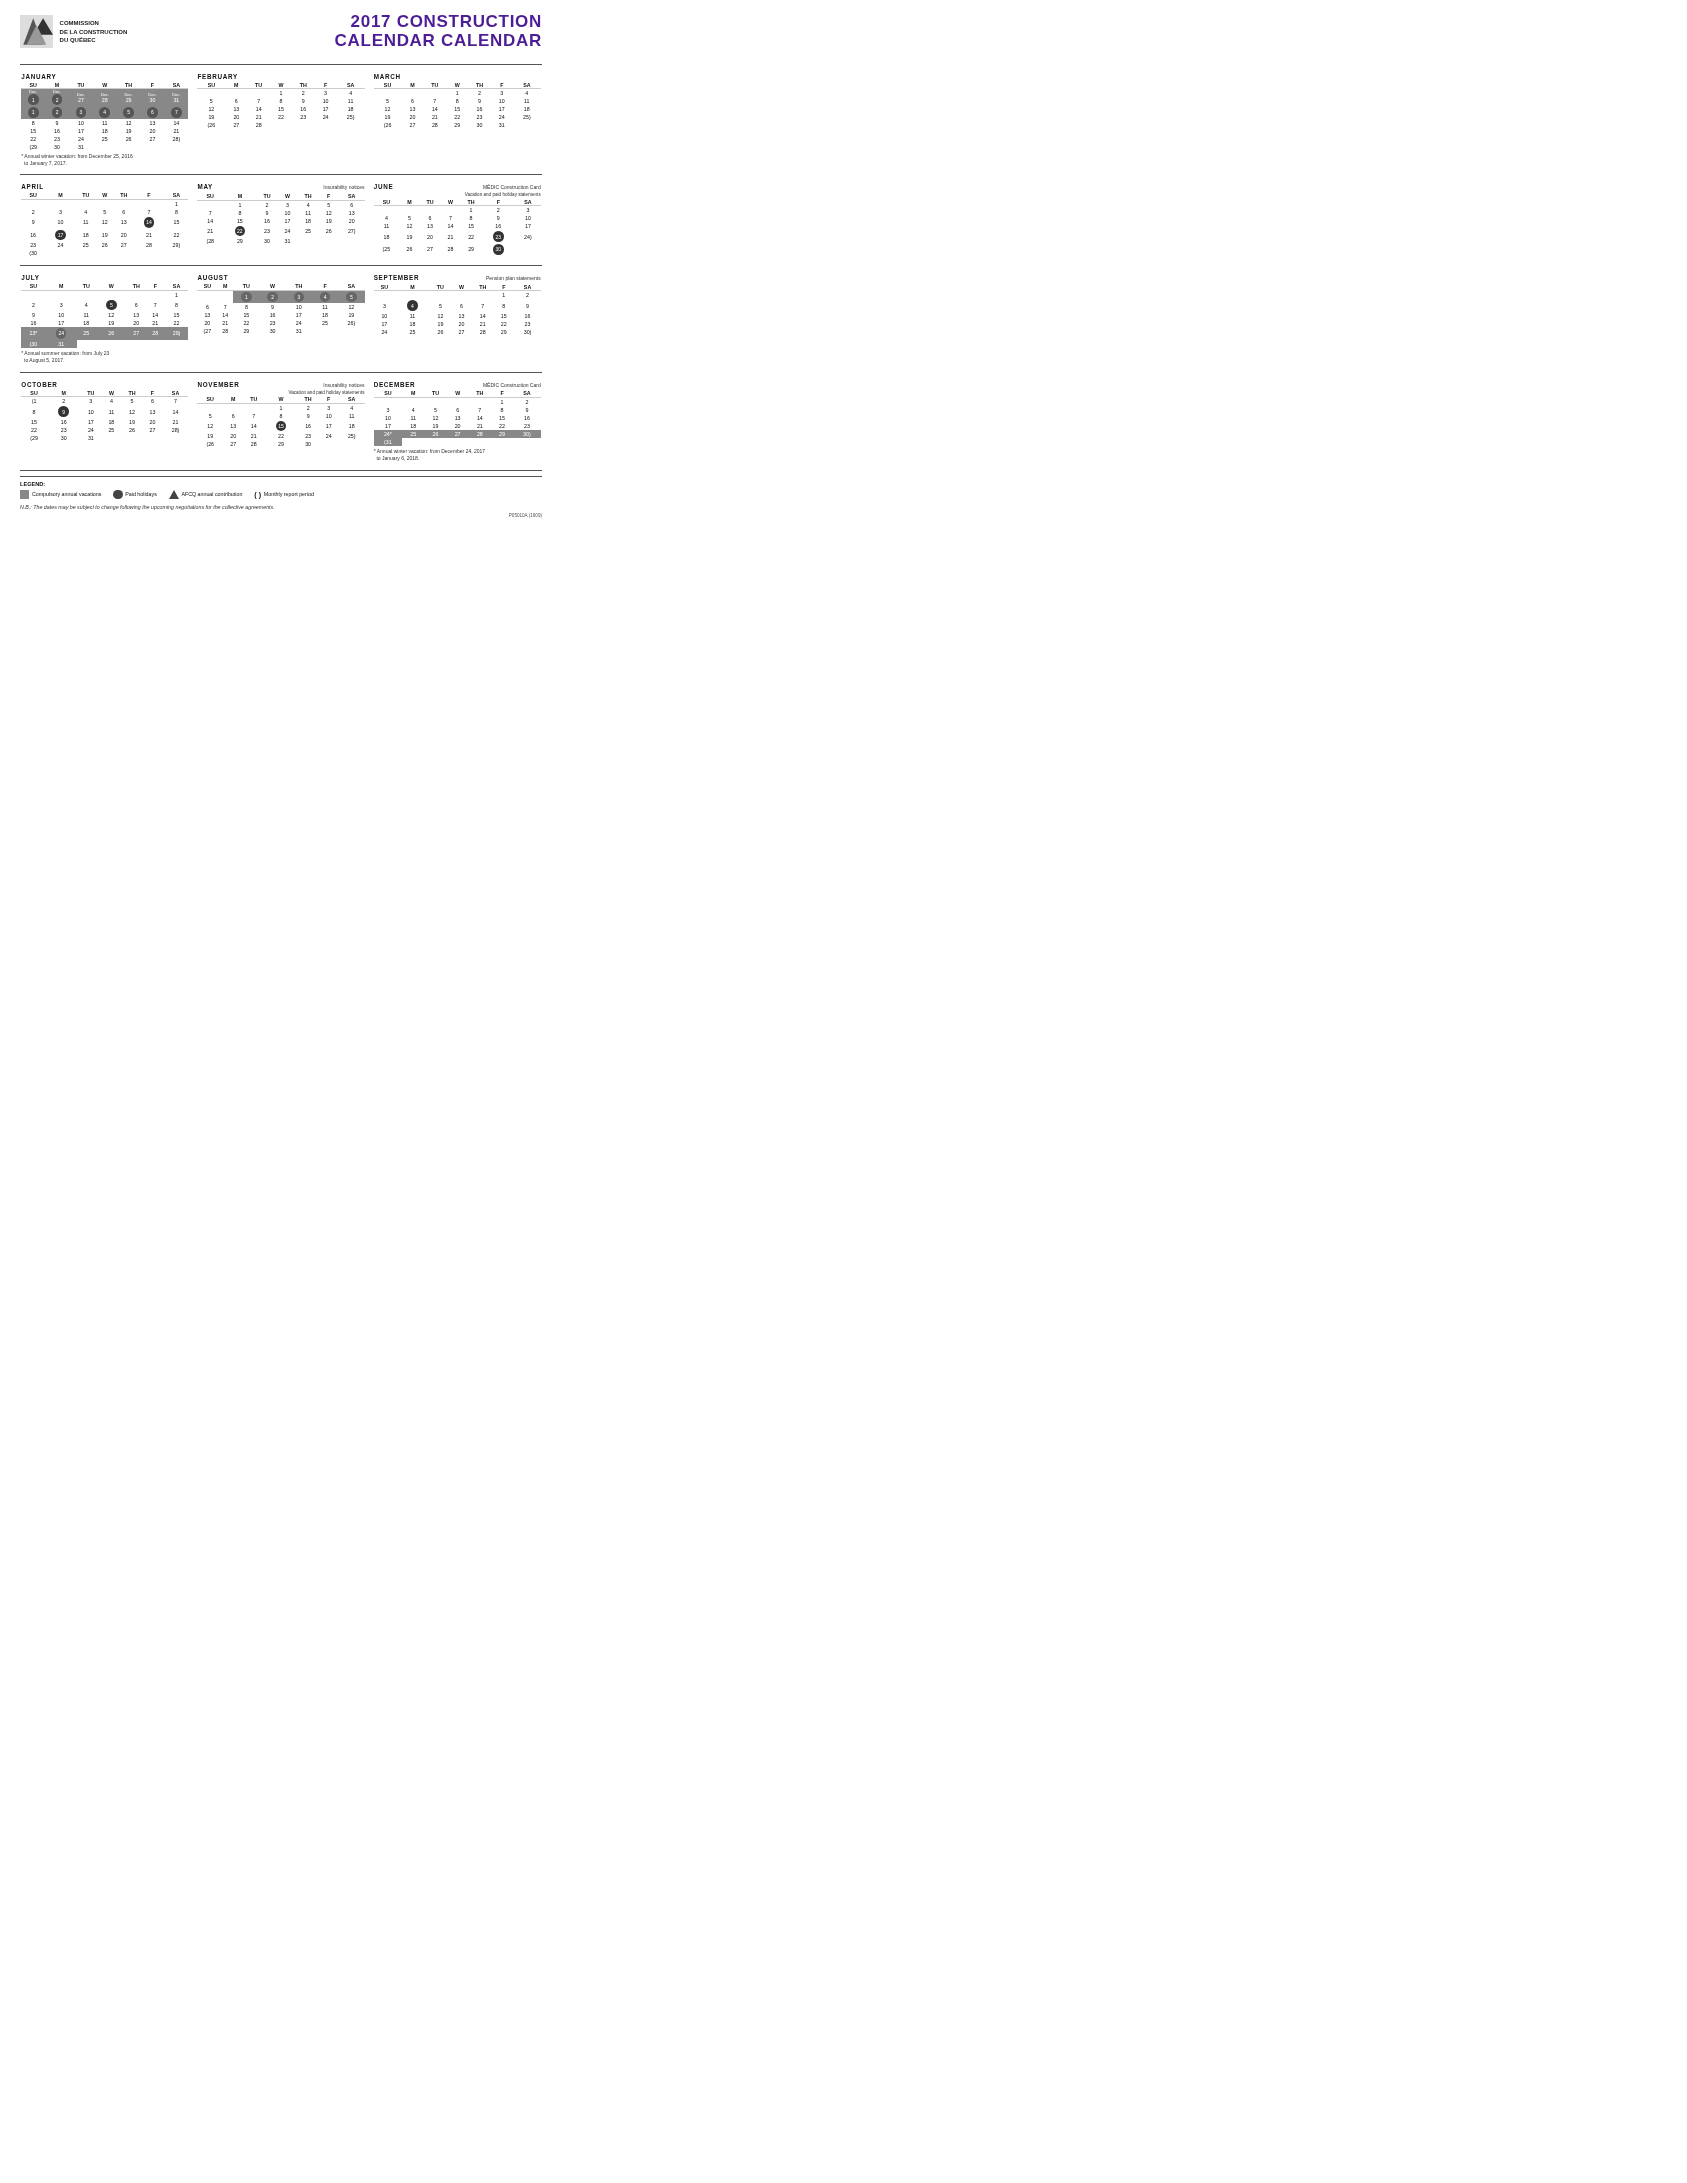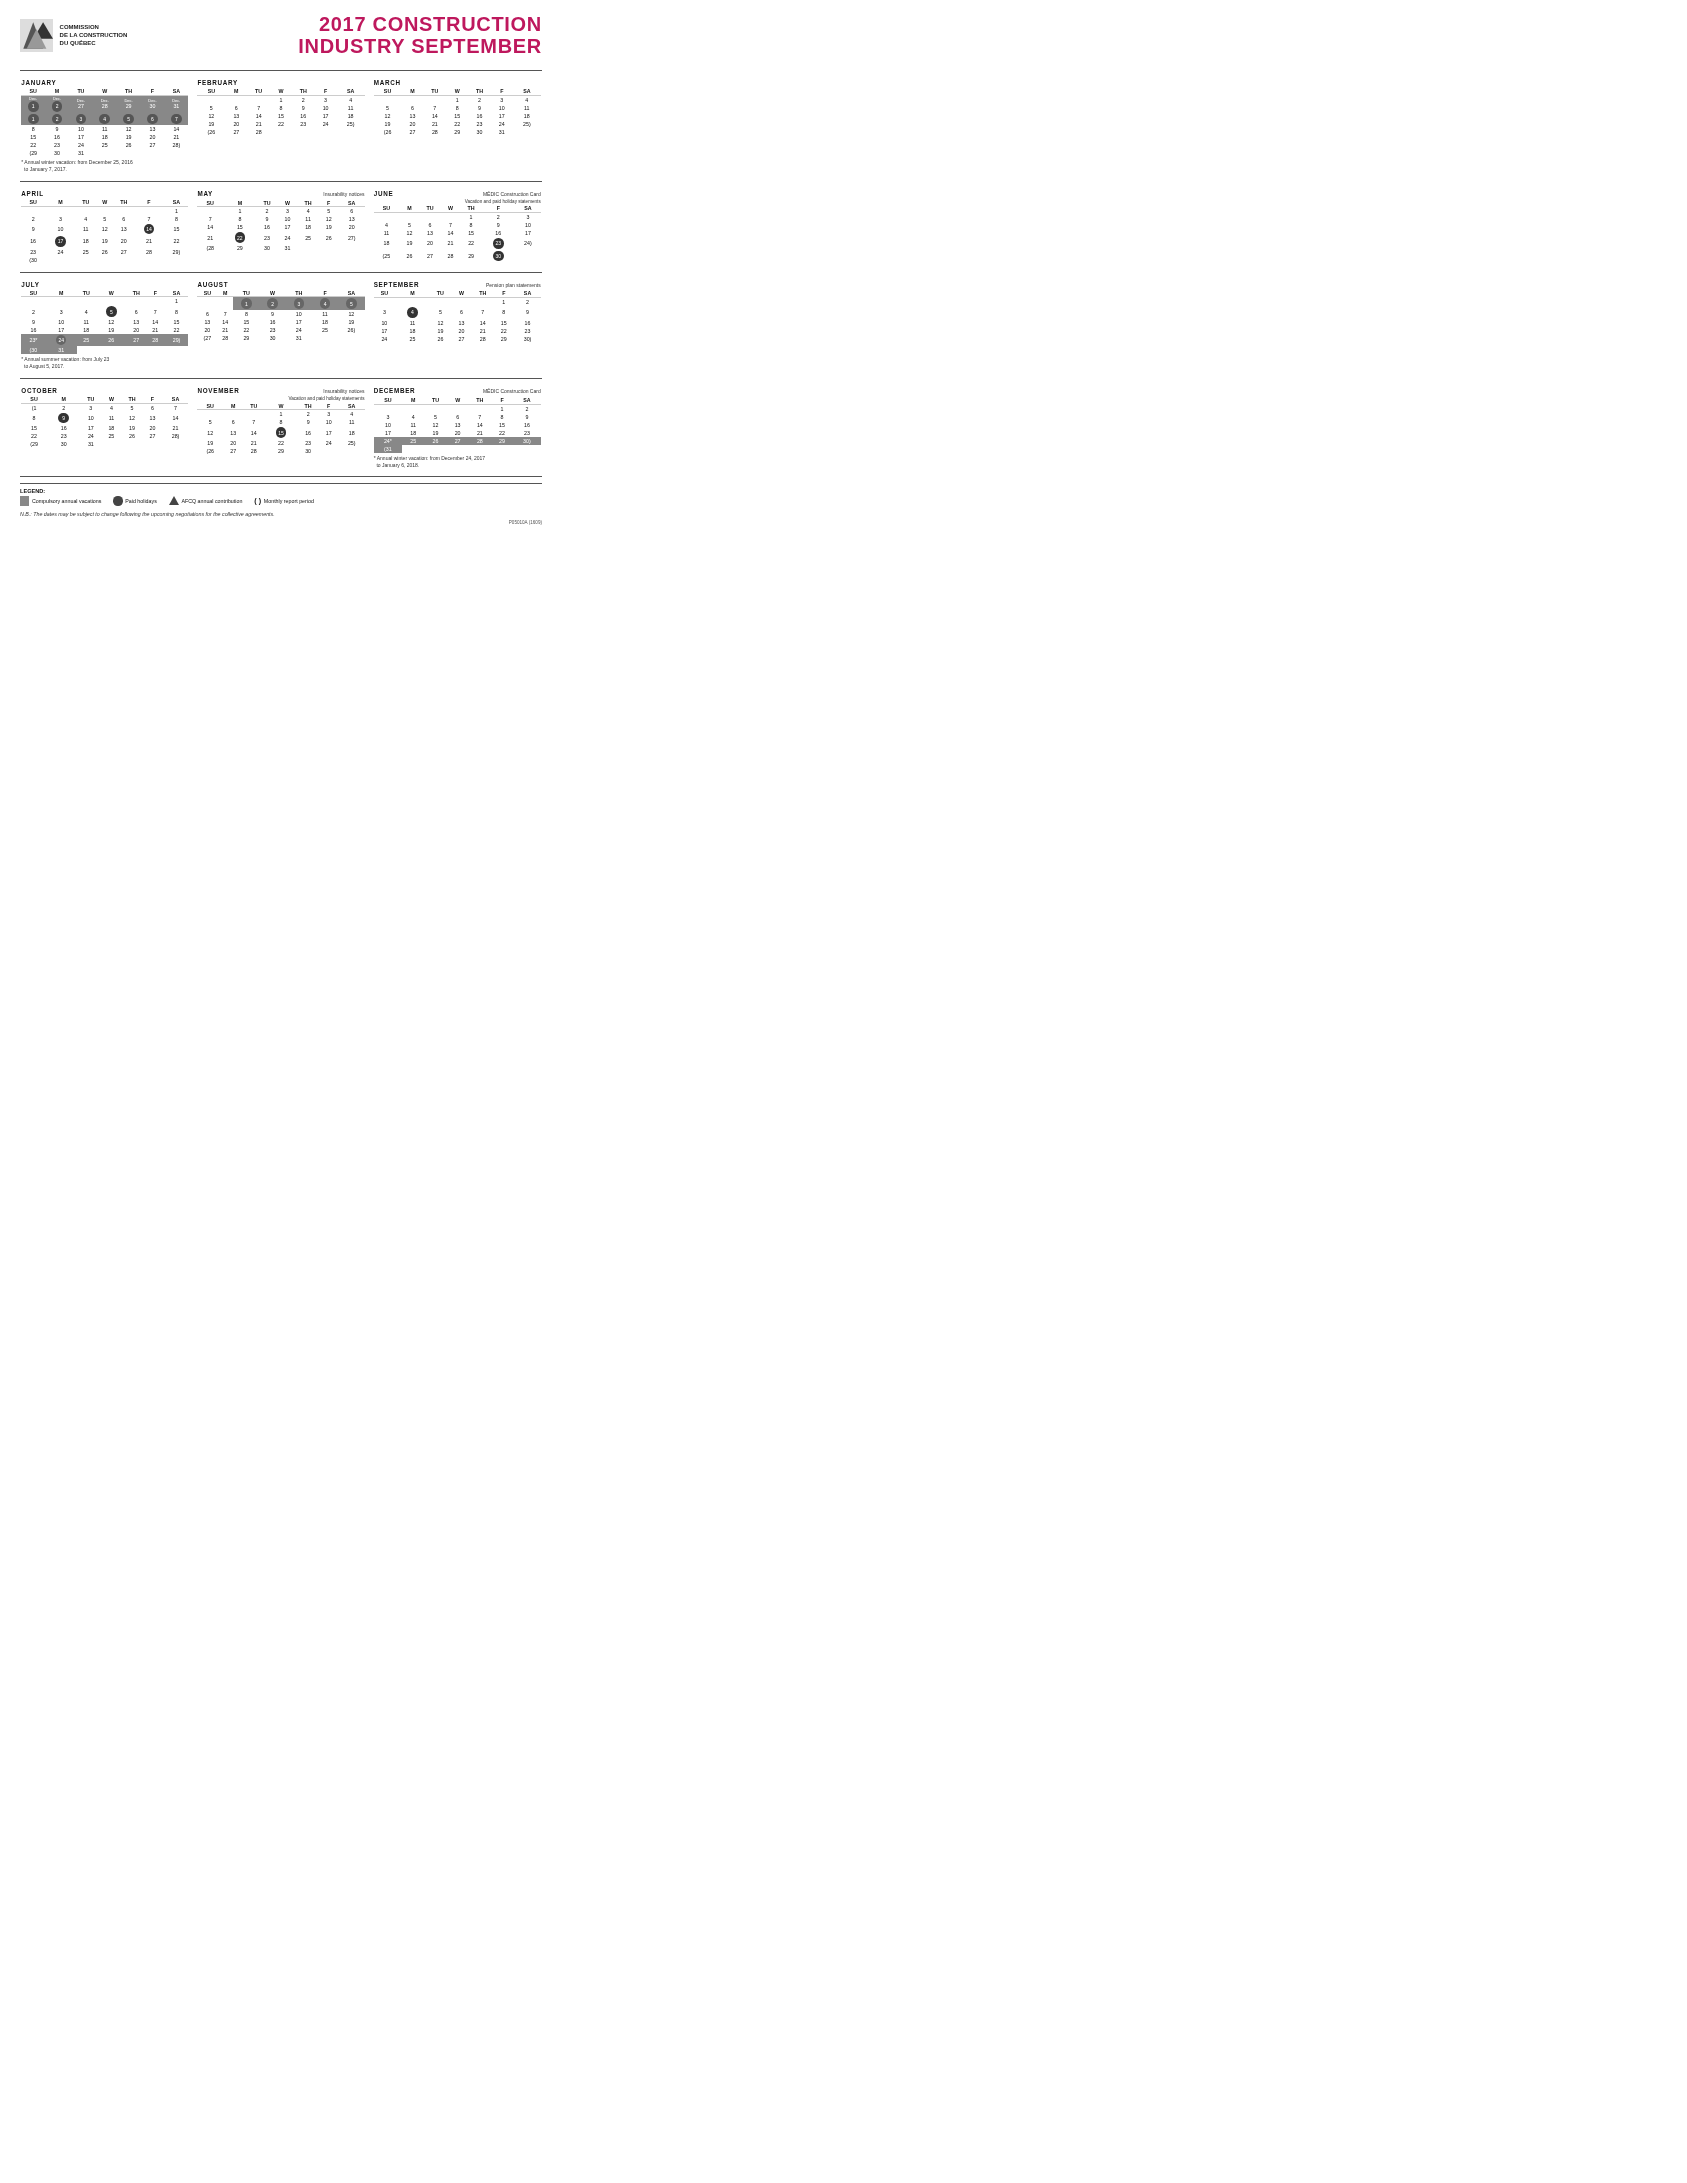--- a/index.html
+++ b/index.html
@@ -31,23 +31,23 @@
     .org-name {
       font-size: 6px;
       font-weight: bold;
       line-height: 1.4;
       color: #222;
     }
     .title-area {
       text-align: right;
     }
     .title-area h1 {
-      font-size: 20px;
+      font-size: 17px;
       font-weight: bold;
-      color: #be185d;
+      color: #4c1d95;
       line-height: 1.1;
       letter-spacing: 0.7px;
     }
     hr.section-divider {
       border: none;
       border-top: 1px solid #555;
       margin: 5.3px 0;
     }
     
     .cal-row {
@@ -190,21 +190,21 @@
     </svg>
     <div class="org-name">
       <div>COMMISSION</div>
       <div>DE LA CONSTRUCTION</div>
       <div>DU QUÉBEC</div>
     </div>
   </div>
   <div class="title-area">
     <h1>
       <div>2017 CONSTRUCTION</div>
-      <div>INDUSTRY SEPTEMBER</div>
+      <div>CALENDAR CALENDAR</div>
     </h1>
   </div>
 </div>
 
 <hr class="section-divider">
 
 <div class="cal-row">
 
   <div class="cal-block">
     <div class="cal-month">JANUARY</div>

